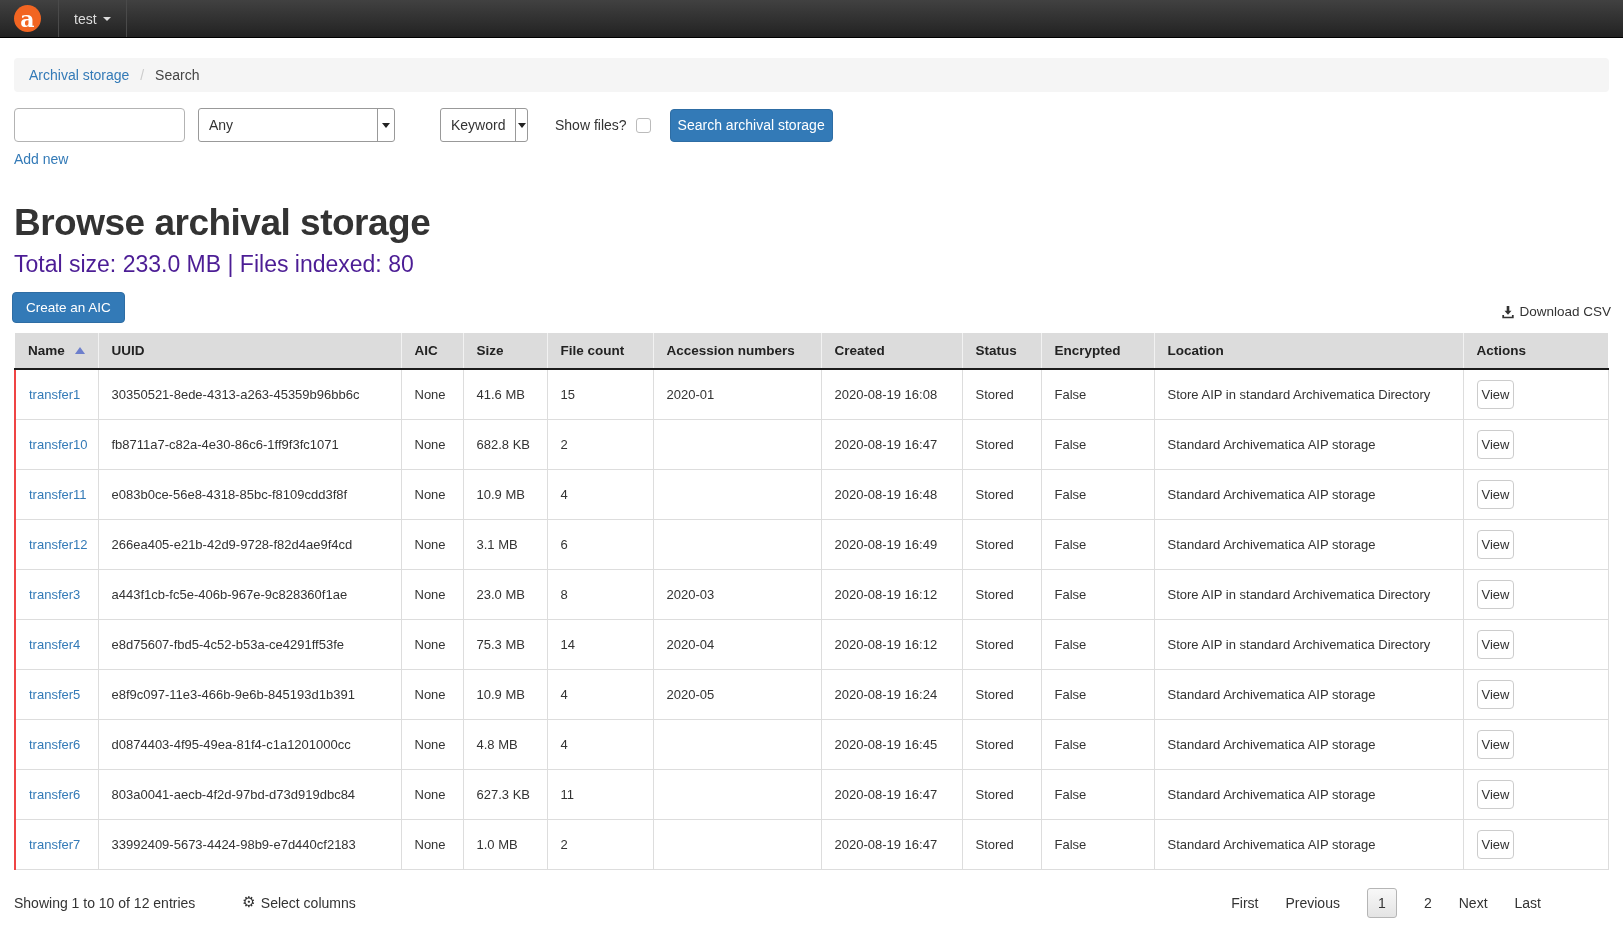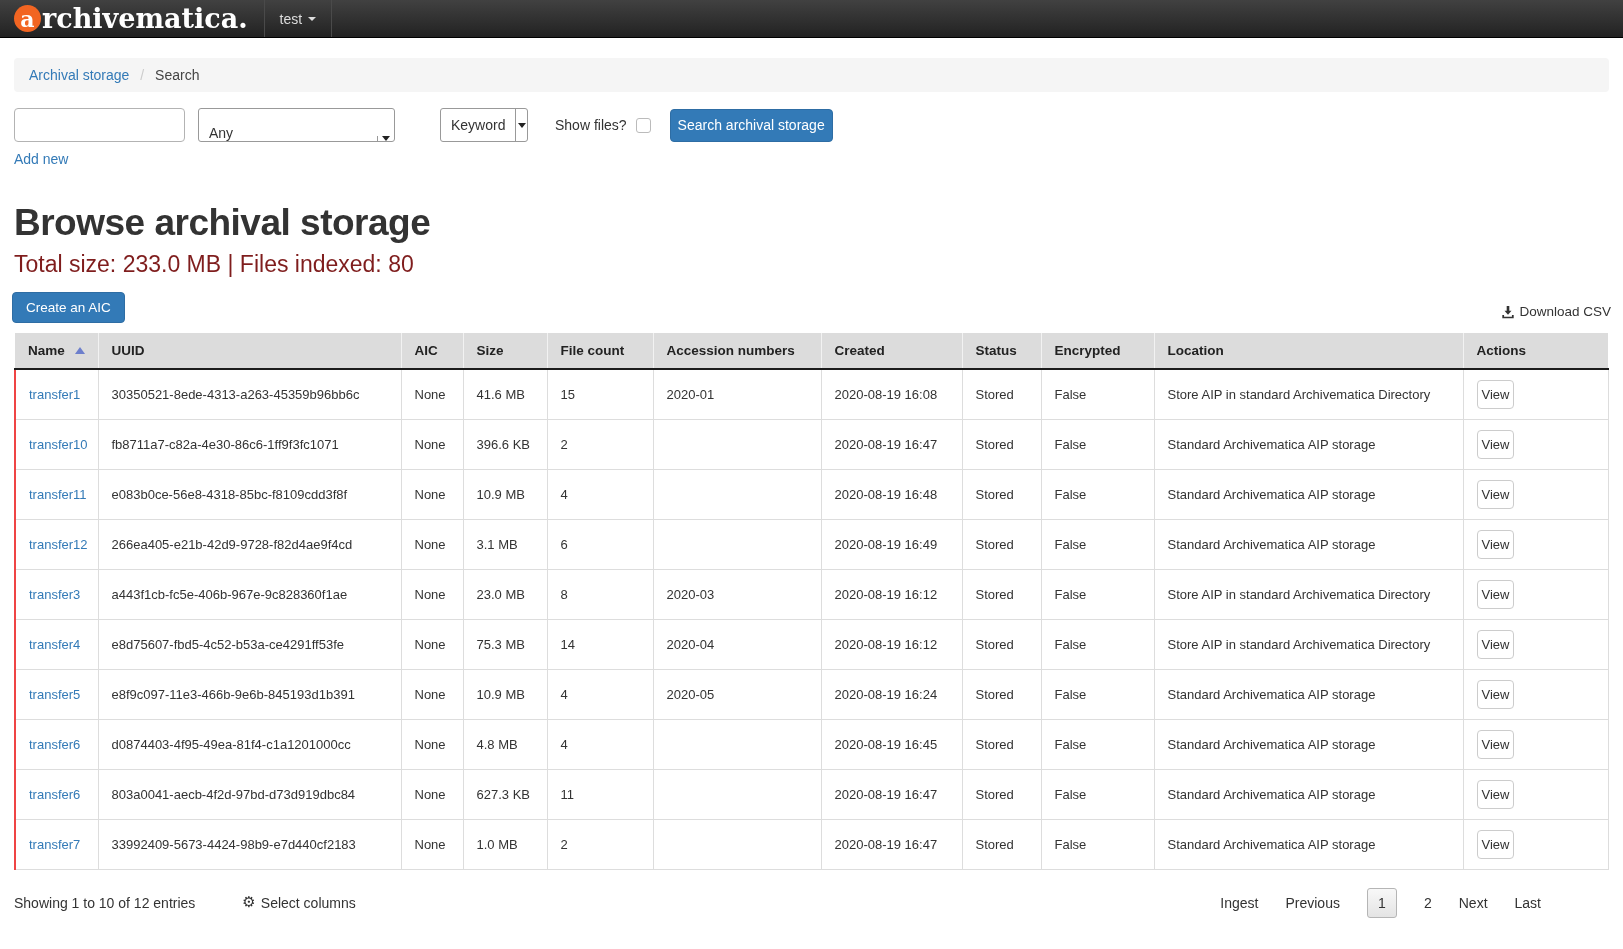--- a/index.html
+++ b/index.html
@@ -68,38 +68,38 @@
   .fake-select .sel-label { display: flex; align-items: center; padding: 0 10px; font-size: 14px; flex: 1; }
   .fake-select .sel-caret {
     width: 17px; border-left: 1px solid #999; display: flex;
     align-items: center; justify-content: center;
   }
   .sel-caret i {
     display: block; width: 0; height: 0;
     border-left: 4px solid transparent; border-right: 4px solid transparent;
     border-top: 5px solid #222;
   }
-  .sel-field { width: 197px; align-items: flex-end; }
+  .sel-field { width: 197px; }
   .sel-type  { width: 88px; margin-right: 27px; margin-left: 32px; }
   .show-files-label { font-size: 14px; color: #333; margin-right: 9px; }
   .checkbox {
     width: 15px; height: 15px; border: 1px solid #bbb; border-radius: 3px;
     background: #fff; margin-right: 19px; cursor: pointer;
   }
   .btn-primary {
     background: #337ab7; border: 1px solid #2e6da4; color: #fff;
     border-radius: 4px; font-size: 14px; cursor: pointer;
     font-family: inherit;
   }
   .btn-search { height: 33px; padding: 0 7px; }
   .add-new { display: inline-block; margin: 9px 14px 0; font-size: 14px; color: #337ab7; text-decoration: none; cursor: pointer; }
 
   
   .page-title { margin: 34px 14px 0; font-size: 37px; font-weight: bold; color: #333; letter-spacing: -0.5px; }
-  .page-summary { margin: 7px 14px 0; font-size: 23px; color: #7f1d1d; font-weight: normal; }
+  .page-summary { margin: 7px 14px 0; font-size: 23px; color: #4c1d95; font-weight: normal; }
 
   .actions-row { margin: 14px 12px 0; display: flex; justify-content: space-between; align-items: flex-end; }
   .btn-create { height: 31px; padding: 0 13px; font-size: 13.5px; }
   .download-csv {
     font-size: 13.5px; color: #333; text-decoration: none; cursor: pointer;
     display: inline-flex; align-items: center; gap: 4px; padding-bottom: 4px;
   }
   .download-csv svg { display: block; }
 
   
@@ -156,21 +156,20 @@
 </style>
 </head>
 <body>
 
 
 
 
 <nav class="navbar">
   <div class="brand">
     <span class="logo-a">a</span>
-    <span>rchivematica.</span>
   </div>
   <div class="user-menu">
     <span>test</span>
     <span class="caret-down"></span>
   </div>
 </nav>
 
 
 <div class="breadcrumb">
   <a>Archival storage</a>
@@ -255,21 +254,21 @@
         <td>2020-08-19 16:08</td>
         <td>Stored</td>
         <td>False</td>
         <td>Store AIP in standard Archivematica Directory</td>
         <td><button class="btn-view">View</button></td>
       </tr>
       <tr>
         <td><a class="row-link">transfer10</a></td>
         <td>fb8711a7-c82a-4e30-86c6-1ff9f3fc1071</td>
         <td>None</td>
-        <td>396.6 KB</td>
+        <td>682.8 KB</td>
         <td>2</td>
         <td></td>
         <td>2020-08-19 16:47</td>
         <td>Stored</td>
         <td>False</td>
         <td>Standard Archivematica AIP storage</td>
         <td><button class="btn-view">View</button></td>
       </tr>
       <tr>
         <td><a class="row-link">transfer11</a></td>
@@ -379,21 +378,21 @@
 </table>
 
 
 <div class="table-footer">
   <span class="showing-text">Showing 1 to 10 of 12 entries</span>
   <a class="select-columns">
     <span class="gear-glyph">⚙</span>
     <span>Select columns</span>
   </a>
   <div class="pagination" id="pagination">
-      <a>Ingest</a>
+      <a>First</a>
       <a>Previous</a>
       <span class="page-current">1</span>
       <a>2</a>
       <a>Next</a>
       <a>Last</a>
     </div>
 </div>
 
 
 

